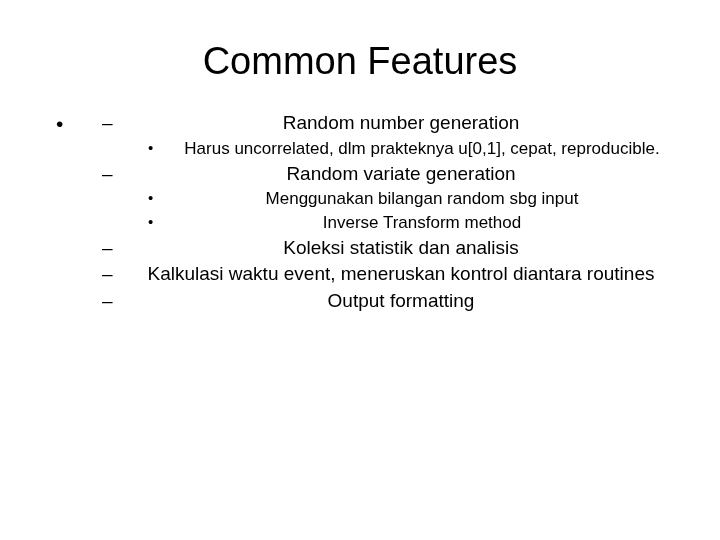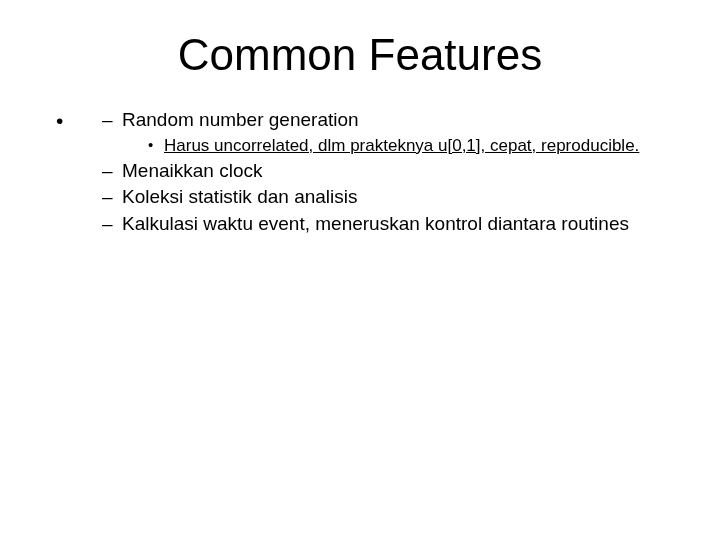--- a/index.html
+++ b/index.html
@@ -12,23 +12,23 @@
     color: #000;
   }
   .slide {
     width: 720px;
     height: 540px;
     box-sizing: border-box;
     padding: 20px 40px 20px 40px;
   }
   .title {
     text-align: center;
-    font-size: 44px;
+    font-size: 38px;
     font-weight: normal;
-    margin: 10px 0 28px 0;
+    margin: 20px 0 28px 0;
   }
   ul.level1 {
     list-style: none;
     padding-left: 16px;
     margin: 0;
   }
   ul.level1 > li {
     position: relative;
     padding-left: 20px;
     font-size: 21px;
@@ -39,39 +39,39 @@
     content: "•";
     position: absolute;
     left: 0;
     top: 0;
     font-size: 21px;
   }
   ul.level2 {
     list-style: none;
     padding-left: 26px;
     margin: 4px 0 0 0;
+    text-align: center;
   }
   ul.level2 > li {
     position: relative;
     padding-left: 20px;
     font-size: 19px;
     line-height: 1.3;
     margin-bottom: 2px;
   }
   ul.level2 > li::before {
     content: "–";
     position: absolute;
     left: 0;
     top: 0;
   }
   ul.level3 {
     list-style: none;
     padding-left: 26px;
     margin: 2px 0 2px 0;
-    text-decoration: underline;
   }
   ul.level3 > li {
     position: relative;
     padding-left: 16px;
     font-size: 17px;
     line-height: 1.3;
     margin-bottom: 1px;
   }
   ul.level3 > li::before {
     content: "•";
@@ -93,26 +93,37 @@
       <ul class="level2">
         <li>
           <span>Random number generation</span>
           <ul class="level3">
             <li>
               <span>Harus uncorrelated, dlm prakteknya u[0,1], cepat, reproducible.</span>
             </li>
           </ul>
         </li>
 
+        <li>
+          <span>Random variate generation</span>
+          <ul class="level3">
+            <li>
+              <span>Menggunakan bilangan random sbg input</span>
+            </li>
+            <li>
+              <span>Inverse Transform method</span>
+            </li>
+          </ul>
+        </li>
 
-        <li>
-          <span>Menaikkan clock</span>
-        </li>
         <li>
           <span>Koleksi statistik dan analisis</span>
         </li>
         <li>
           <span>Kalkulasi waktu event, meneruskan kontrol diantara routines</span>
+        </li>
+        <li>
+          <span>Output formatting</span>
         </li>
       </ul>
     </li>
   </ul>
 </div>
 
 </body></html>

